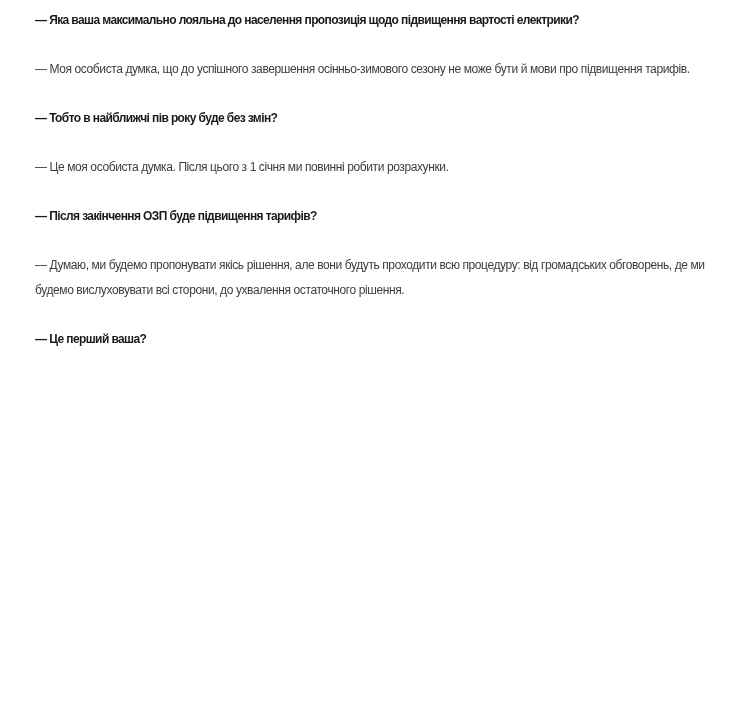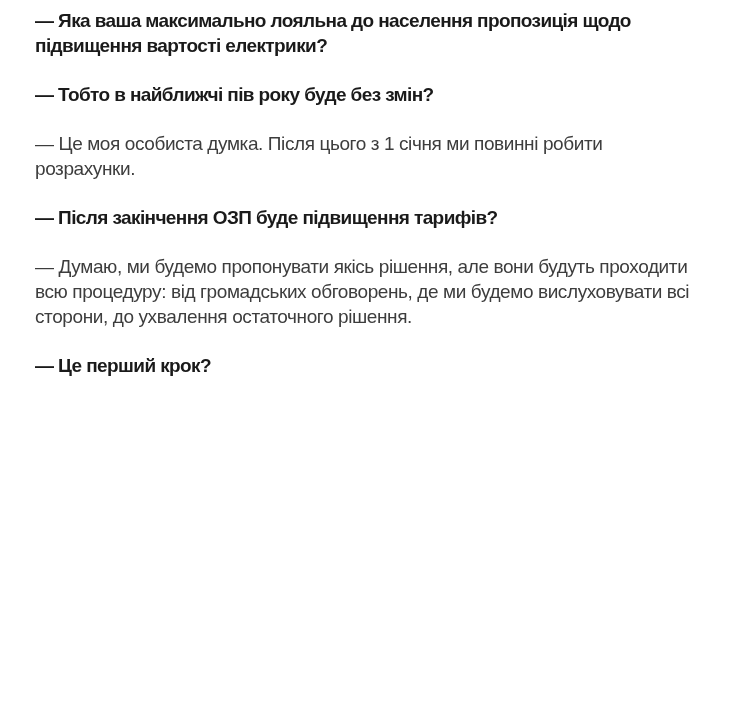--- a/index.html
+++ b/index.html
@@ -10,39 +10,40 @@
   body {
     width: 740px;
     height: 712px;
     overflow: hidden;
   }
   .article {
     box-sizing: border-box;
     width: 740px;
     padding: 8px 34px 0 35px;
     font-family: "Liberation Sans", sans-serif;
-    font-size: 19px;
+    font-size: 12px;
     line-height: 25px;
     letter-spacing: -0.4px;
     color: #3d3d3d;
     text-align: left;
   }
   .article p {
     margin: 0 0 24px 0;
   }
   .article p.q {
     font-weight: 700;
     color: #1a1a1a;
     letter-spacing: -0.6px;
   }
 </style>
 </head>
 <body>
 
 <div class="article">
   <p class="q">— Яка ваша максимально лояльна до населення пропозиція щодо підвищення вартості електрики?</p>
+  <p>— Моя особиста думка, що до успішного завершення осінньо-зимового сезону не може бути й мови про підвищення тарифів.</p>
   <p class="q">— Тобто в найближчі пів року буде без змін?</p>
   <p>— Це моя особиста думка. Після цього з 1 січня ми повинні робити розрахунки.</p>
   <p class="q">— Після закінчення ОЗП буде підвищення тарифів?</p>
   <p>— Думаю, ми будемо пропонувати якісь рішення, але вони будуть проходити всю процедуру: від громадських обговорень, де ми будемо вислуховувати всі сторони, до ухвалення остаточного рішення.</p>
-  <p class="q">— Це перший крок?</p>
+  <p class="q">— Це перший ваша?</p>
 
 </div>
 
 </body></html>

